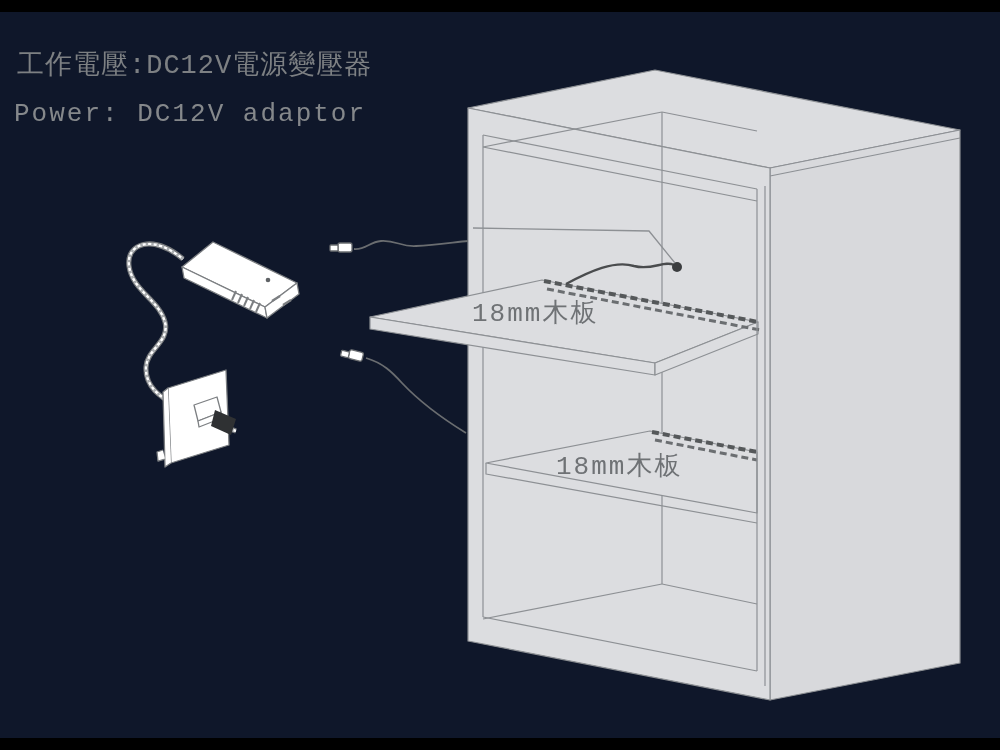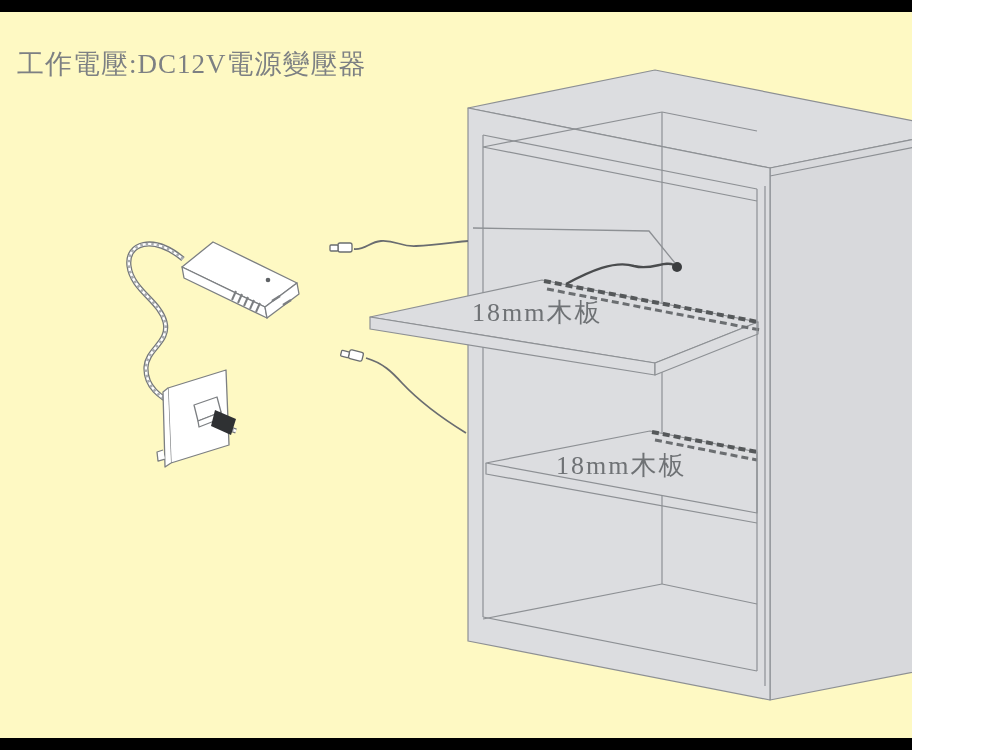--- a/index.html
+++ b/index.html
@@ -1,18 +1,18 @@
 <!DOCTYPE html>
 <html><head>
 <meta charset="utf-8">
 <style>
   html,body{margin:0;padding:0;background:#ffffff;}
   #stage{
-    position:relative;width:912px;height:750px;overflow:hidden;
-    background:#fef9c3;font-family:Liberation Serif, serif;
+    position:relative;width:1000px;height:750px;overflow:hidden;
+    background:#0f172a;font-family:Liberation Mono, monospace;
   }
   .bar{position:absolute;left:0;width:1000px;background:#000;}
   #bar-top{top:0;height:12px;}
   #bar-bottom{top:738px;height:12px;}
   #drawing{position:absolute;left:0;top:0;}
   .txt{position:absolute;white-space:nowrap;color:#76797c;}
   #title-zh{left:17px;top:46px;font-size:27px;letter-spacing:1px;color:#7d8083;}
   #title-en{left:14px;top:99px;font-size:26px;letter-spacing:2px;color:#85888b;}
   #label-hole{left:469px;top:195px;font-size:25px;letter-spacing:1px;color:#6f7275;}
   #label-shelf-upper{left:472px;top:295px;font-size:26px;letter-spacing:2px;color:#6f7275;}
@@ -120,18 +120,19 @@
       <path d="M163,450 L157,452 L158,461 L165,459"></path>
       <g>
         <path d="M194,405 L217,397 L221,412 L198,421 Z"></path>
         <path d="M198,421 L221,412 L222,418 L199,427 Z"></path>
         <path d="M215,410 L236,419 L231,435 L211,426 Z" fill="#2f3133" stroke="none"></path>
       </g>
     </g>
   </svg>
 
   <div id="title-zh" class="txt">工作電壓:DC12V電源變壓器</div>
+  <div id="title-en" class="txt">Power: DC12V adaptor</div>
 
   <div id="label-shelf-upper" class="txt">18mm木板</div>
   <div id="label-shelf-lower" class="txt">18mm木板</div>
 
   <div id="bar-bottom" class="bar"></div>
 </div>
 
 </body></html>

